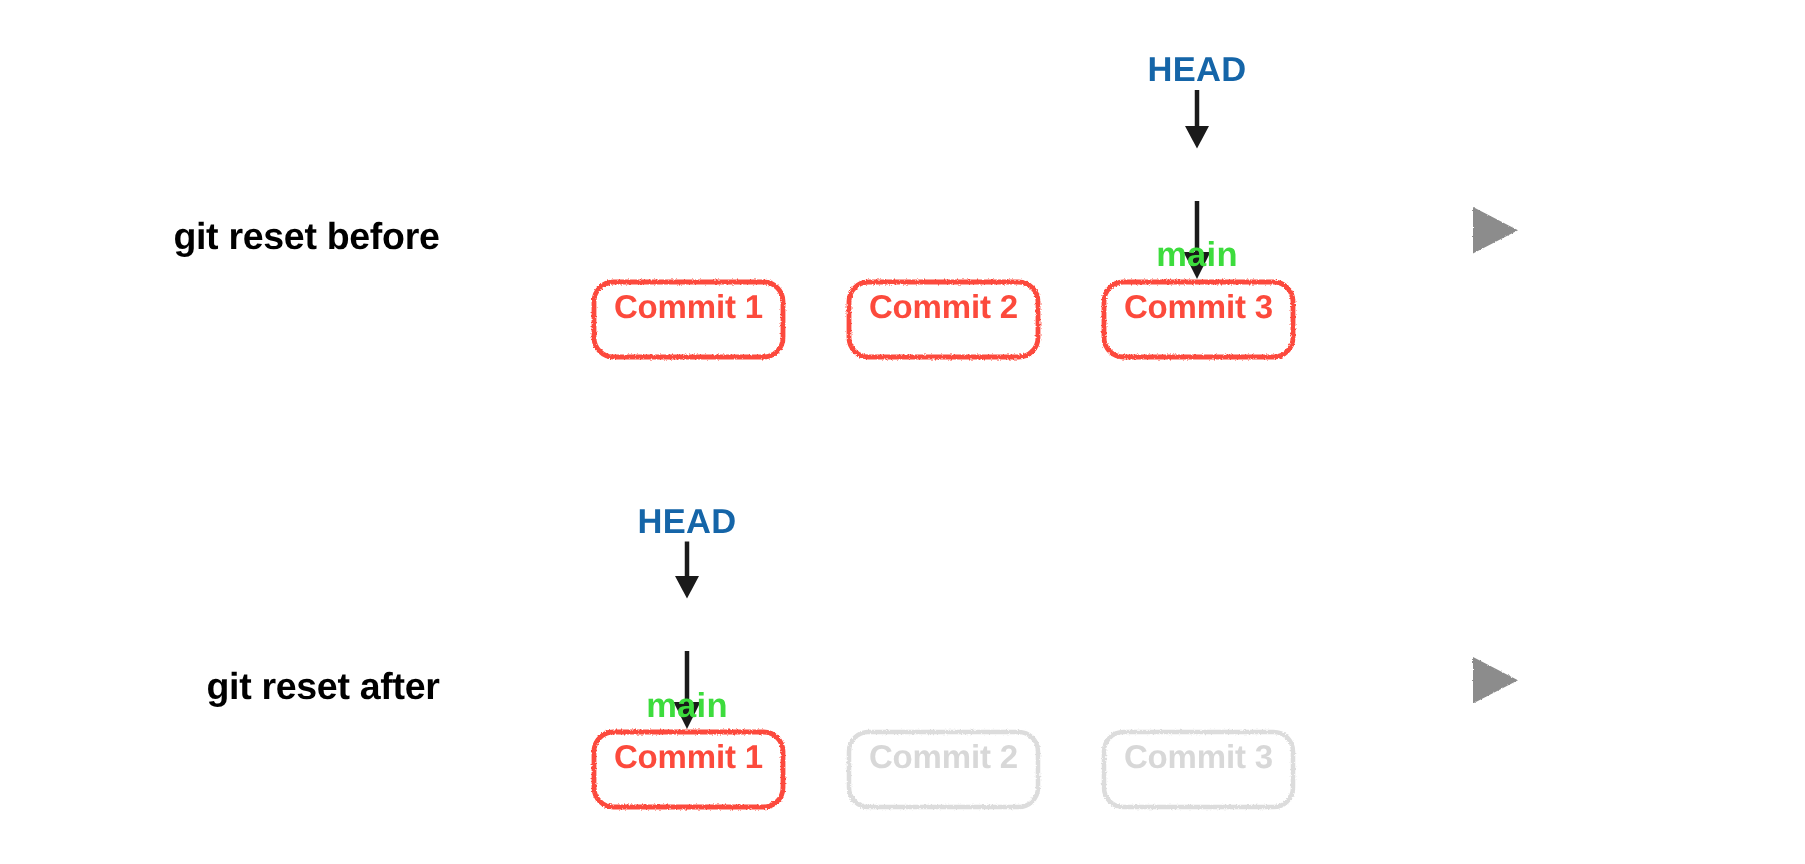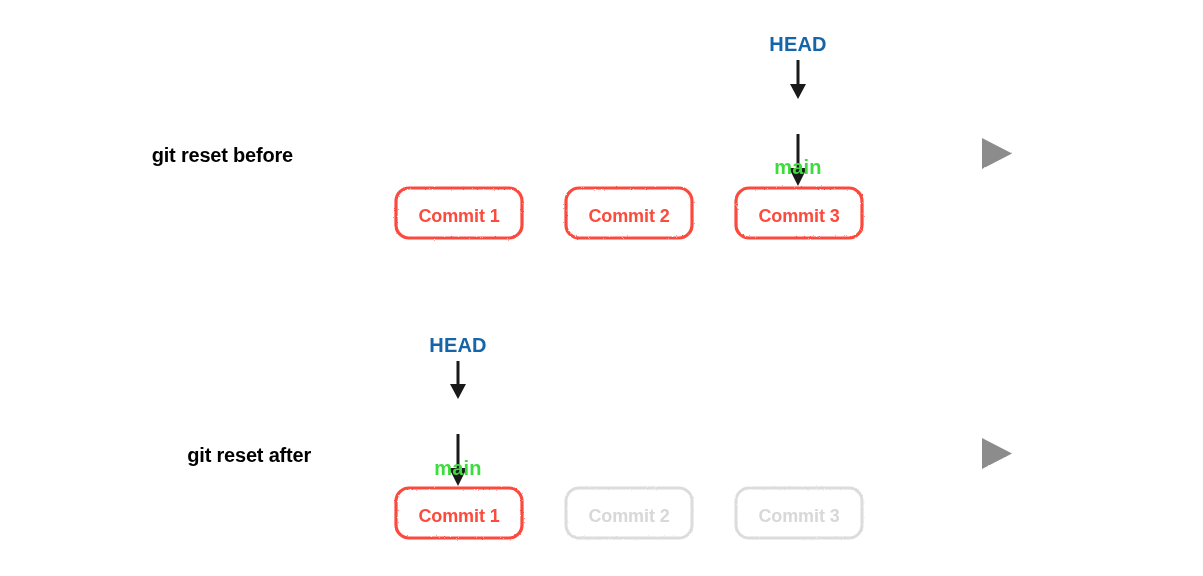--- a/index.html
+++ b/index.html
@@ -21,49 +21,48 @@
   .svg-layer {
     position: absolute;
     left: 0;
     top: 0;
     width: 1203px;
     height: 576px;
     pointer-events: none;
   }
   .row-label {
     position: absolute;
-    font-size: 20px;
+    font-size: 25px;
     font-weight: bold;
     color: #000000;
     white-space: nowrap;
     text-align: right;
     letter-spacing: -0.2px;
   }
   .ref-label {
     position: absolute;
-    font-size: 20px;
+    font-size: 23px;
     font-weight: bold;
     white-space: nowrap;
     text-align: center;
     letter-spacing: 0.2px;
   }
   .ref-head { color: #1565a8; }
   .ref-branch { color: #3ddc3d; margin-top: 48px; }
   .commit-box {
     position: absolute;
     width: 126px;
     height: 34px;
     display: flex;
     align-items: center;
     justify-content: center;
-    font-size: 18px;
+    font-size: 22px;
     font-weight: bold;
     letter-spacing: -0.1px;
     background: transparent;
-    margin-top: 11px;
   }
   .commit-box.active { color: #fc4a3c; }
   .commit-box.faded  { color: #d8d8d8; }
 </style>
 </head>
 <body>
 
 <div id="canvas">
 
   <svg class="svg-layer" viewBox="0 0 1203 576" xmlns="http://www.w3.org/2000/svg">
@@ -124,21 +123,21 @@
   <div class="row-label" style="left:93px; top:144px; width:200px;">git reset before</div>
 
   <div class="ref-label ref-head" style="left:738px; top:33px; width:120px;">HEAD</div>
 
   <div class="ref-label ref-branch" style="left:738px; top:108px; width:120px;">main</div>
 
   <div class="commit-box active" style="left:396px; top:188px;">Commit 1</div>
   <div class="commit-box active" style="left:566px; top:188px;">Commit 2</div>
   <div class="commit-box active" style="left:736px; top:188px;">Commit 3</div>
 
-  <div class="row-label" style="left:131px; top:444px; width:180px;">git reset after</div>
+  <div class="row-label" style="left:113px; top:444px; width:180px;">git reset after</div>
 
   <div class="ref-label ref-head" style="left:398px; top:334px; width:120px;">HEAD</div>
 
   <div class="ref-label ref-branch" style="left:398px; top:409px; width:120px;">main</div>
 
   <div class="commit-box active" style="left:396px; top:488px;">Commit 1</div>
   <div class="commit-box faded" style="left:566px; top:488px;">Commit 2</div>
   <div class="commit-box faded" style="left:736px; top:488px;">Commit 3</div>
 
 </div>

